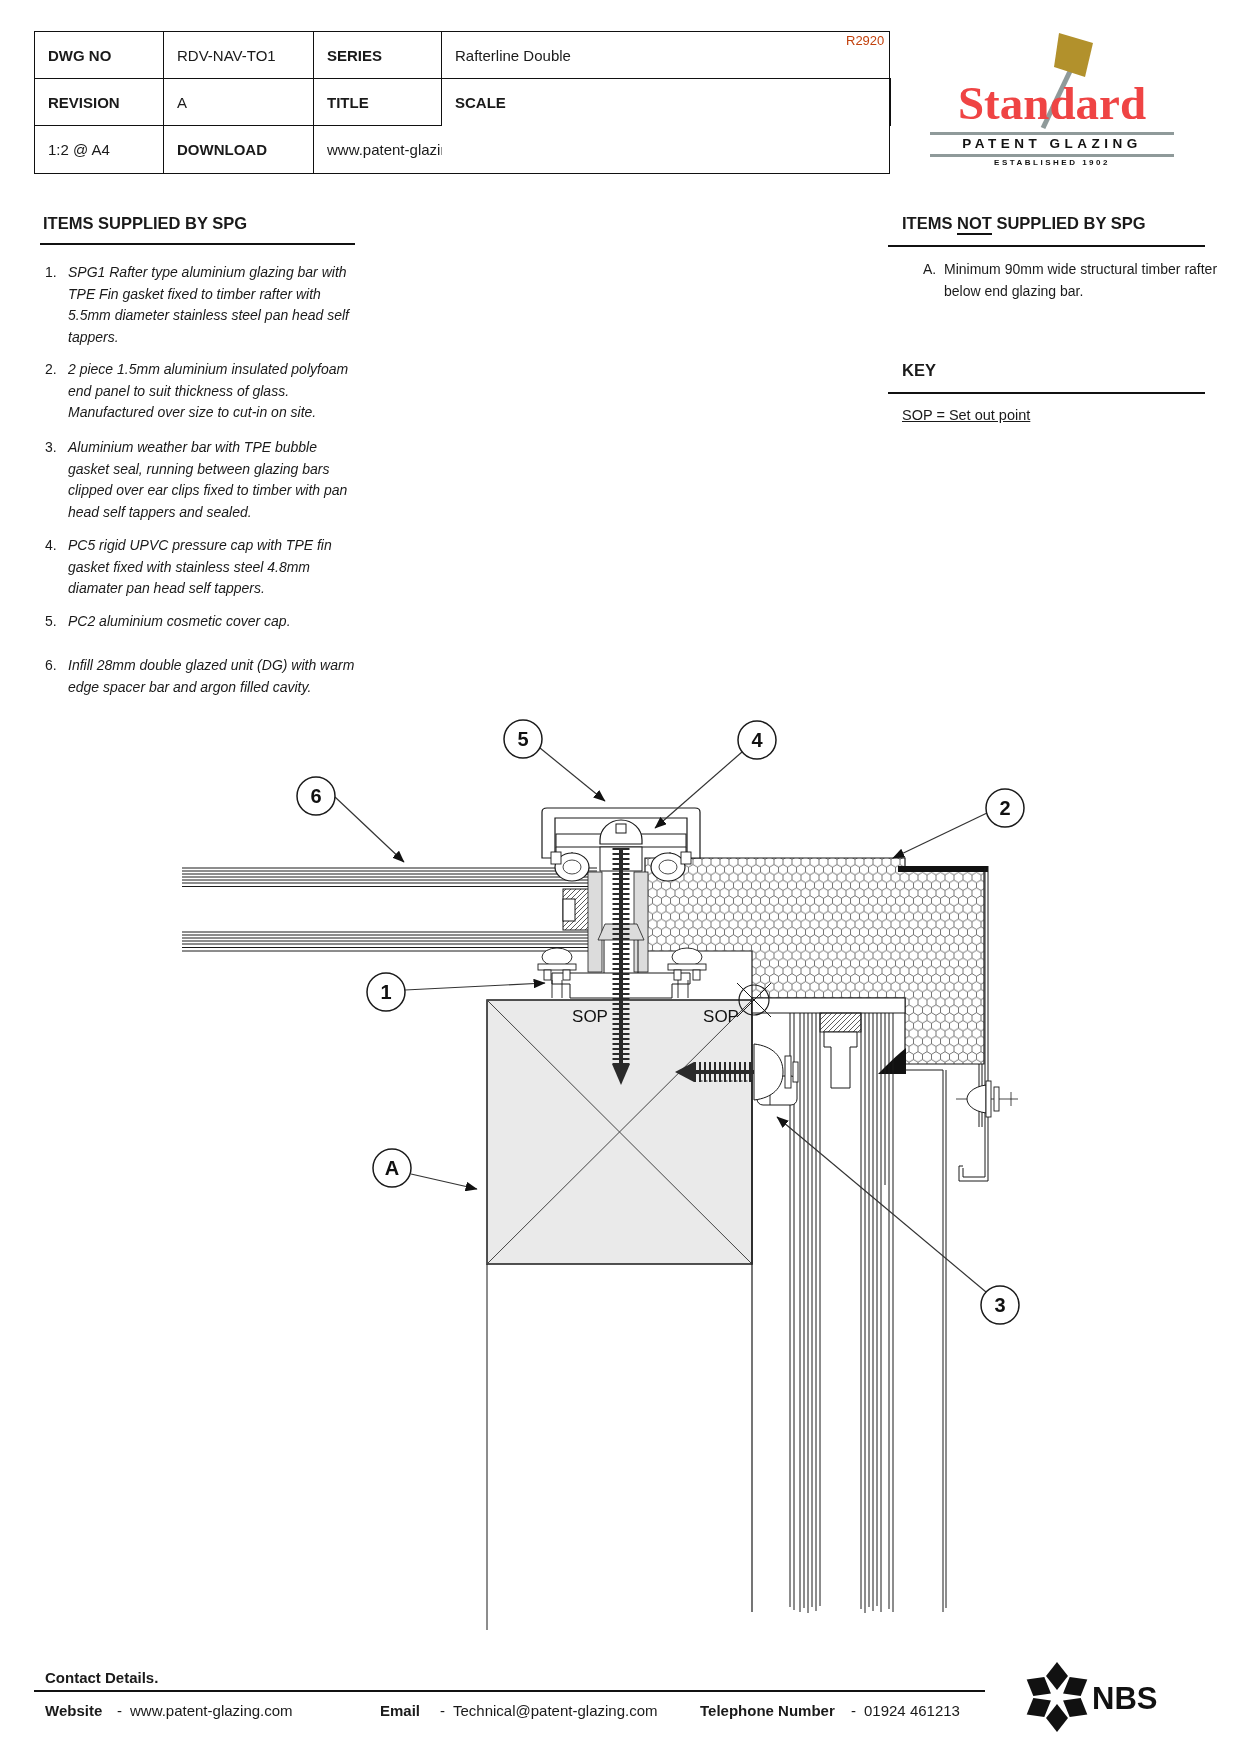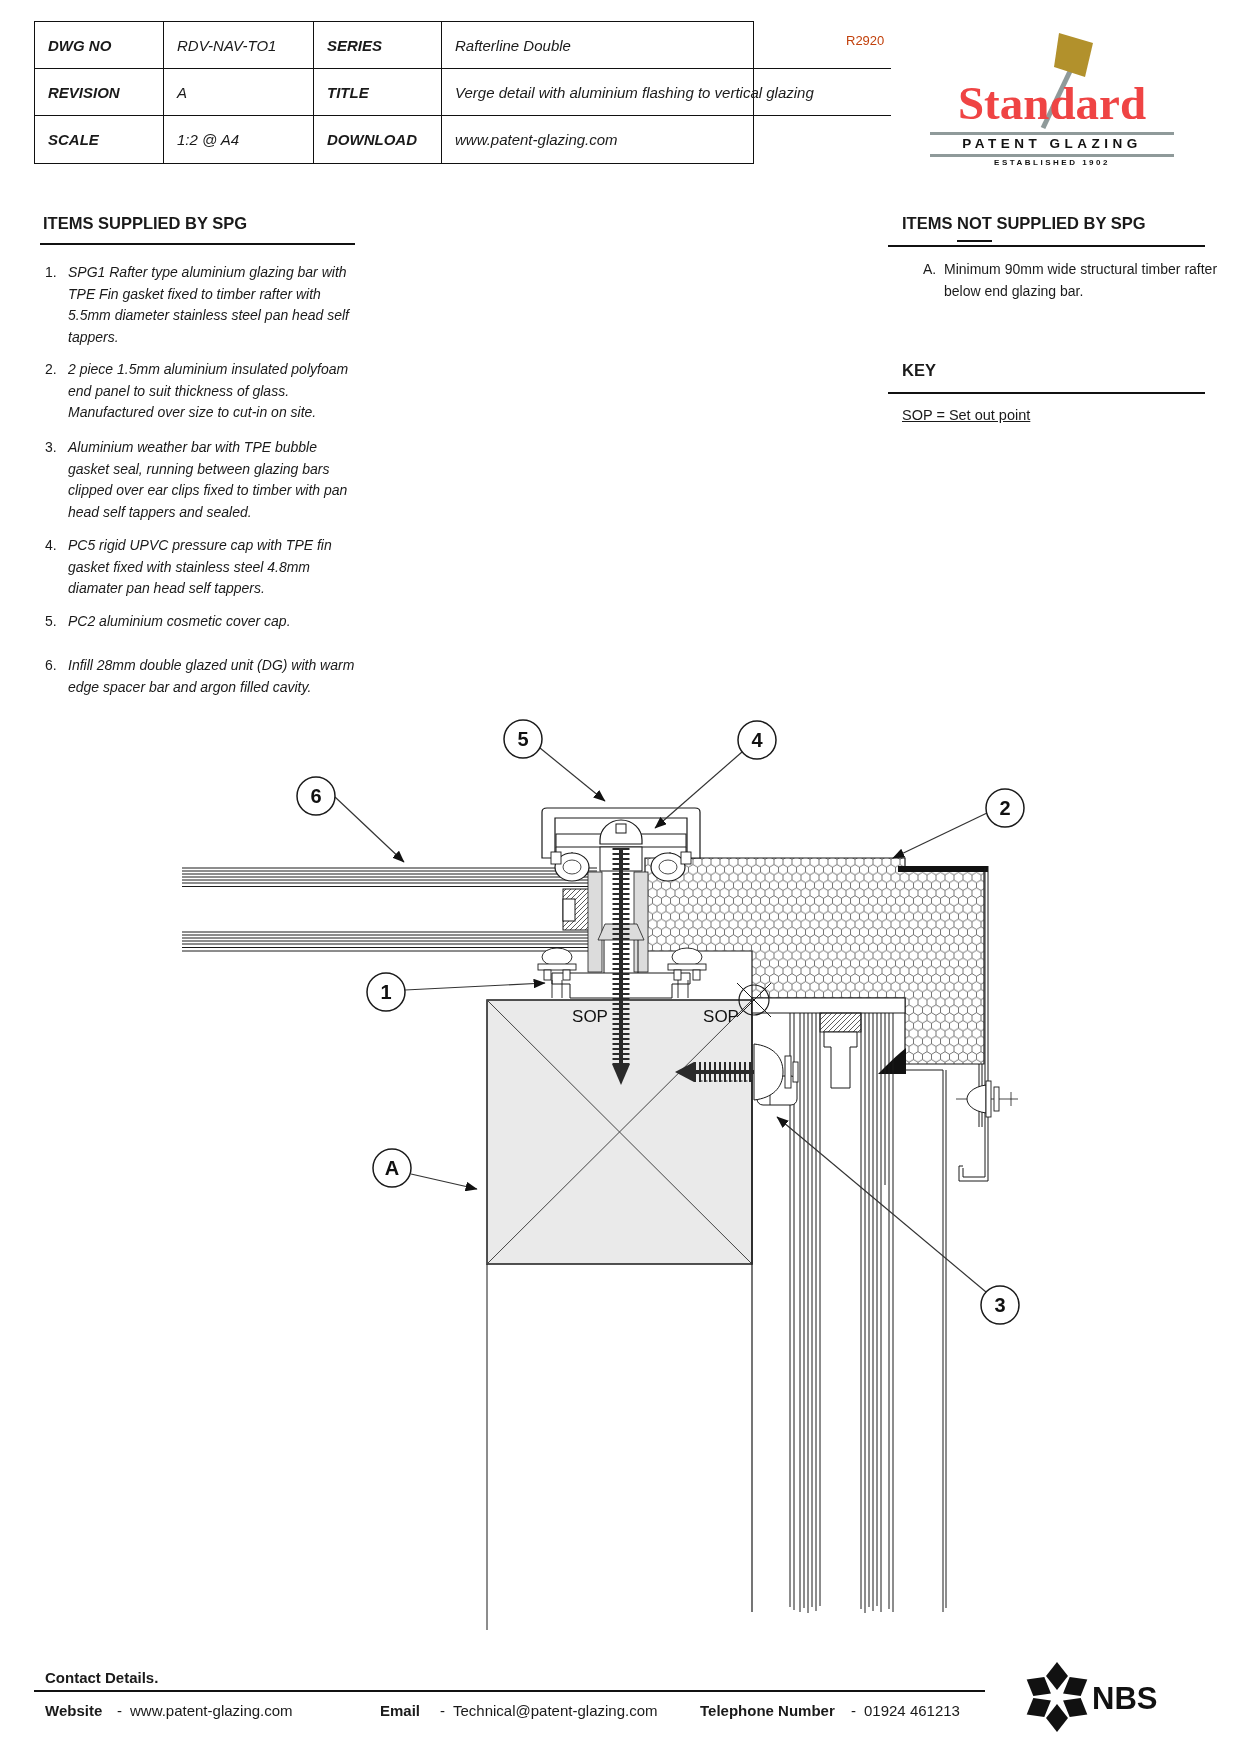--- a/index.html
+++ b/index.html
@@ -1,22 +1,22 @@
 <!DOCTYPE html>
 <html><head>
 <meta charset="utf-8">
 <style>
   html,body{margin:0;padding:0;background:#fff;}
   #page{position:relative;width:1240px;height:1754px;background:#ffffff;overflow:hidden;
         font-family:"Liberation Sans", sans-serif;color:#1a1a1a;}
   
-  .titleblock{position:absolute;left:34px;top:21px;width:720px;height:143px;
+  .titleblock{position:absolute;left:34px;top:31px;width:856px;height:143px;
       border:1.6px solid #111;display:grid;
       grid-template-columns:129px 150px 128px 449px;
-      grid-template-rows:47px 47px 47px;box-sizing:border-box;font-style:italic;}
+      grid-template-rows:47px 47px 47px;box-sizing:border-box;}
   .tb-cell{border-right:1.4px solid #111;border-bottom:1.4px solid #111;
       display:flex;align-items:center;padding-left:13px;font-size:15px;box-sizing:border-box;
       white-space:nowrap;overflow:hidden;}
   .tb-cell.last{border-right:none}
   .tb-cell.bottom{border-bottom:none}
   .tb-label{font-weight:bold}
   .r2920{position:absolute;left:846px;top:33px;font-size:13px;color:#c2410c;}
   
   .logo-name{position:absolute;left:930px;top:78px;width:244px;text-align:center;
       font-family:"Liberation Serif", serif;font-weight:bold;font-size:47px;line-height:50px;color:#ef4444;}
@@ -28,21 +28,21 @@
   .logo-flag{position:absolute;left:1025px;top:28px;}
   
   .col-heading{position:absolute;font-size:16.5px;font-weight:bold;white-space:nowrap;}
   .rule{position:absolute;height:1.6px;background:#111;}
   .note-item{position:absolute;font-size:14px;line-height:21.5px;}
   .note-num{position:absolute;left:45px;width:22px;}
   .note-txt{position:absolute;left:68px;width:290px;font-style:italic;}
   .noteA-num{position:absolute;left:923px;width:20px;}
   .noteA-txt{position:absolute;left:944px;width:280px;}
   .key-text{position:absolute;left:902px;top:407px;font-size:14.5px;text-decoration:underline;}
-  .underline{border-bottom:2px solid #111;padding-bottom:8px;}
+  .underline{border-bottom:2px solid #111;padding-bottom:1px;}
   
   .drawing-svg{position:absolute;left:0;top:0;width:1240px;height:1754px;}
   
   .footer-heading{position:absolute;left:45px;top:1669px;font-size:15px;font-weight:bold;}
   .f-item{position:absolute;top:1702px;font-size:15px;white-space:nowrap;}
   .f-bold{font-weight:bold;}
   .nbs-svg{position:absolute;left:1022px;top:1658px;}
   .nbs-text{font-family:"Liberation Sans", sans-serif;font-weight:bold;font-size:31px;}
 </style>
 </head>
@@ -52,21 +52,20 @@
 
   <div class="titleblock">
     <div class="tb-cell tb-label">DWG NO</div>
     <div class="tb-cell">RDV-NAV-TO1</div>
     <div class="tb-cell tb-label">SERIES</div>
     <div class="tb-cell last">Rafterline Double</div>
 
     <div class="tb-cell tb-label">REVISION</div>
     <div class="tb-cell">A</div>
     <div class="tb-cell tb-label">TITLE</div>
-    <div class="tb-cell last">Verge detail with aluminium flashing to vertical glazing</div>
 
     <div class="tb-cell tb-label bottom">SCALE</div>
     <div class="tb-cell bottom">1:2 @ A4</div>
     <div class="tb-cell tb-label bottom">DOWNLOAD</div>
     <div class="tb-cell last bottom">www.patent-glazing.com</div>
   </div>
   <div class="r2920">R2920</div>
 
   <svg class="logo-flag" width="70" height="104">
     <line x1="58" y1="16" x2="18" y2="100" stroke="#8f9a9a" stroke-width="5"></line>

